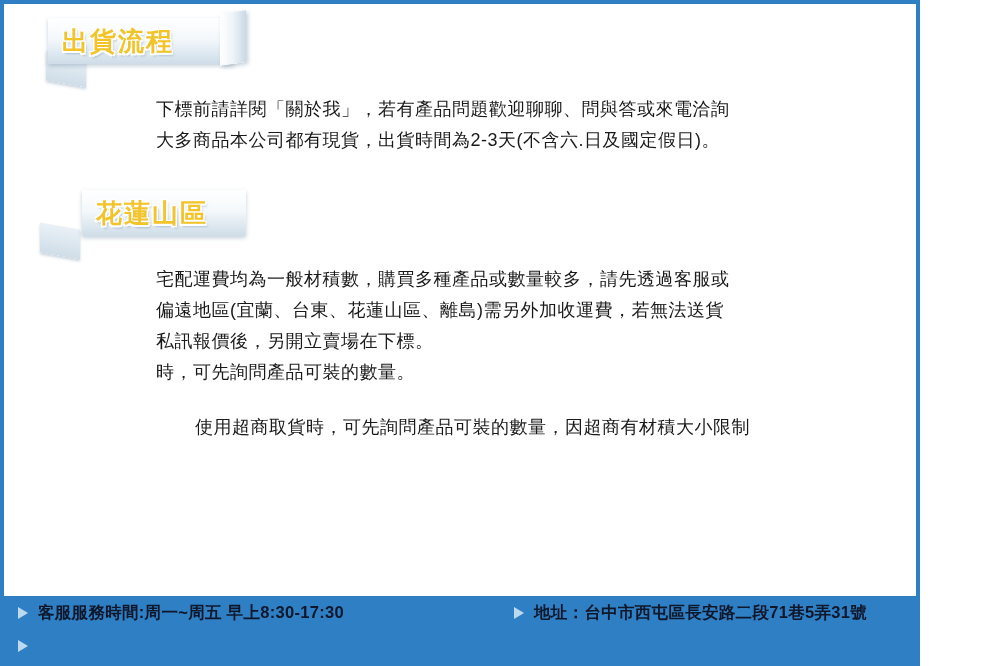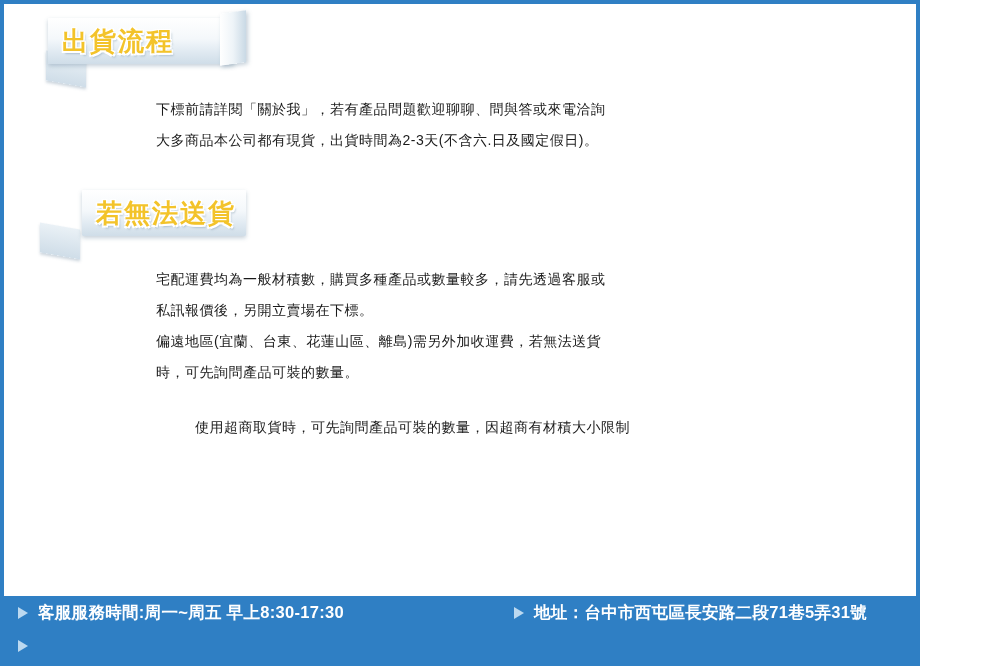--- a/index.html
+++ b/index.html
@@ -77,39 +77,39 @@
     width: 40px;
     height: 30px;
     background: linear-gradient(to bottom, #eaf1f6 0%, #cfdde8 100%);
     box-shadow: 0 2px 3px rgba(90, 120, 145, 0.3);
     transform: skewY(10deg);
   }
 
   
   .body-text {
     color: #1a1a1a;
-    font-size: 14px;
+    font-size: 18px;
     line-height: 31px;
     letter-spacing: 0.5px;
     padding-left: 152px;
     padding-right: 45px;
   }
   .body-text p {
     margin: 0;
   }
 
   
   .bottom-bar {
     position: absolute;
     left: 0;
     right: 0;
     bottom: 0;
     height: 66px;
     background: #2f7fc4;
-    color: #ffffff;
+    color: #0f172a;
     padding: 0;
   }
   .bottom-grid {
     display: grid;
     grid-template-columns: 500px 1fr;
     grid-template-rows: 33px 33px;
     align-items: center;
     height: 66px;
   }
   .bi {
@@ -148,27 +148,27 @@
     <div class="body-text" style="margin-top:22px;">
       <p>下標前請詳閱「關於我」，若有產品問題歡迎聊聊、問與答或來電洽詢</p>
       <p>大多商品本公司都有現貨，出貨時間為2-3天(不含六.日及國定假日)。</p>
     </div>
   </div>
 
   <div class="section" style="margin-top:26px;">
     <div class="heading-wrap">
       <div class="fold-left" style="left:36px; top:44px;"></div>
       <div class="ribbon" style="left:78px; width:150px; padding-left:14px;">
-        <span class="ribbon-text">若無法送貨</span>
+        <span class="ribbon-text">花蓮山區</span>
       </div>
     </div>
     <div class="body-text" style="margin-top:20px;">
       <p>宅配運費均為一般材積數，購買多種產品或數量較多，請先透過客服或</p>
+      <p>偏遠地區(宜蘭、台東、花蓮山區、離島)需另外加收運費，若無法送貨</p>
       <p>私訊報價後，另開立賣場在下標。</p>
-      <p>偏遠地區(宜蘭、台東、花蓮山區、離島)需另外加收運費，若無法送貨</p>
       <p>時，可先詢問產品可裝的數量。</p>
     </div>
   </div>
 
   <div class="section" style="margin-top:24px;">
     <div class="body-text" style="margin-top:22px;margin-left:39px;">
       <p>使用超商取貨時，可先詢問產品可裝的數量，因超商有材積大小限制</p>
     </div>
   </div>
 

